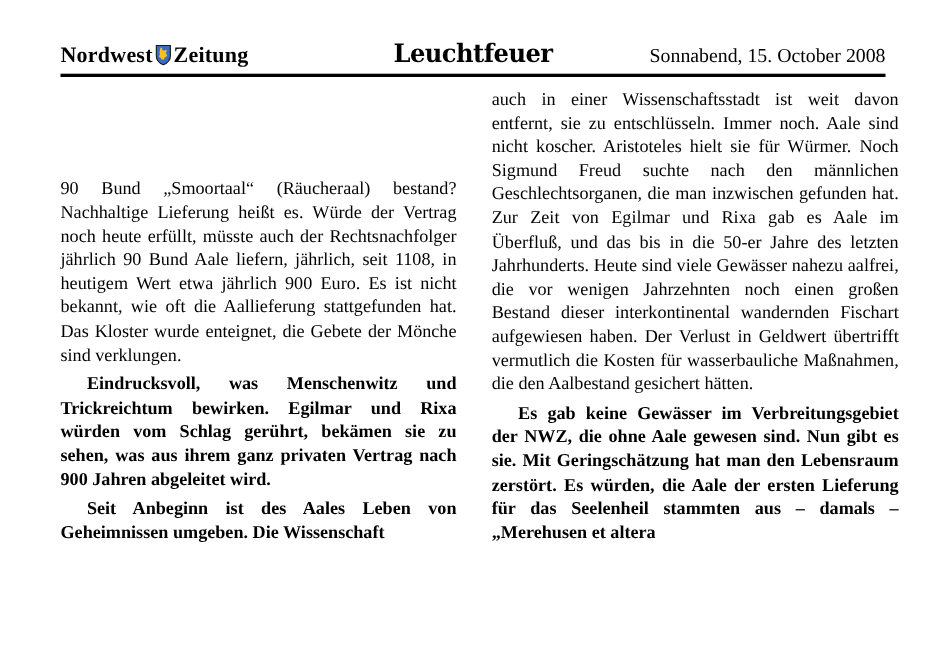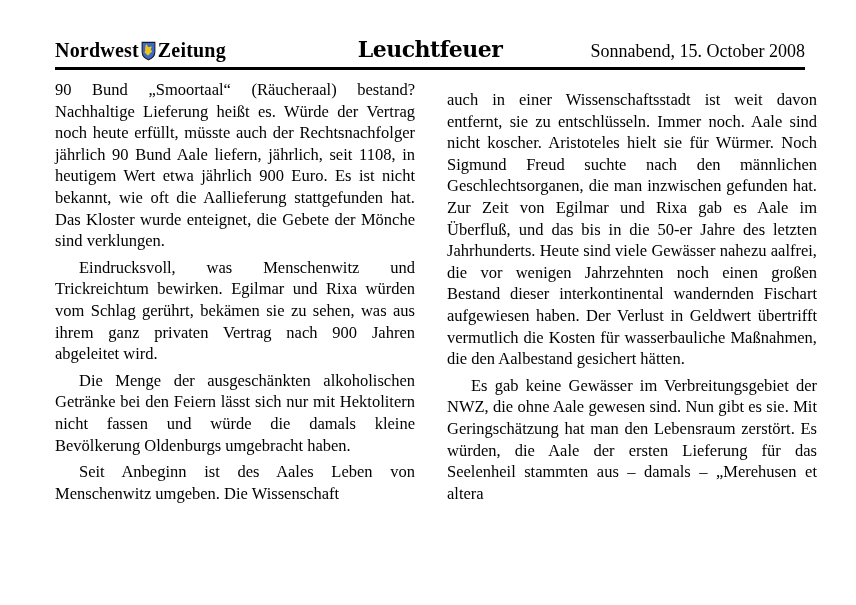--- a/index.html
+++ b/index.html
@@ -57,21 +57,21 @@
     display: flex;
     gap: 32px;
     padding: 9px 51px 0 55px;
     align-items: flex-end;
   }
   .col { text-align: justify; font-size: 16.5px; line-height: 21.6px; }
   .col-left  { width: 360px; flex: 0 0 360px; }
   .col-right { width: 370px; flex: 0 0 370px; }
   .para { margin: 0; }
   .para + .para { margin-top: 5px; }
-  .para.indent { text-indent: 24px; }
+  .para.indent { text-indent: 24px; font-weight: bold; }
   .page-number {
     position: absolute;
     right: 58px;
     top: 542px;
     font-size: 17px;
     font-weight: bold;
     font-style: italic;
   }
 </style>
 </head>
@@ -91,22 +91,21 @@
     <div class="masthead-center">Leuchtfeuer</div>
     <div class="masthead-right">Sonnabend, 15. October 2008</div>
   </header>
 
   <div class="rule"></div>
 
   <main class="columns">
     <div class="col col-left">
       <p class="para">90 Bund „Smoortaal“ (Räucheraal) bestand? Nachhaltige Lieferung heißt es. Würde der Vertrag noch heute erfüllt, müsste auch der Rechtsnachfolger jährlich 90 Bund Aale liefern, jährlich, seit 1108, in heutigem Wert etwa jährlich 900 Euro. Es ist nicht bekannt, wie oft die Aallieferung stattgefunden hat. Das Kloster wurde enteignet, die Gebete der Mönche sind verklungen.</p>
       <p class="para indent">Eindrucksvoll, was Menschenwitz und Trickreichtum bewirken. Egilmar und Rixa würden vom Schlag gerührt, bekämen sie zu sehen, was aus ihrem ganz privaten Vertrag nach 900 Jahren abgeleitet wird.</p>
-      <p class="para indent">Die Menge der ausgeschänkten alkoholischen Getränke bei den Feiern lässt sich nur mit Hektolitern nicht fassen und würde die damals kleine Bevölkerung Oldenburgs umgebracht haben.</p>
-      <p class="para indent">Seit Anbeginn ist des Aales Leben von Menschenwitz umgeben. Die Wissenschaft</p>
+      <p class="para indent">Seit Anbeginn ist des Aales Leben von Geheimnissen umgeben. Die Wissenschaft</p>
     </div>
     <div class="col col-right">
       <p class="para">auch in einer Wissenschaftsstadt ist weit davon entfernt, sie zu entschlüsseln. Immer noch. Aale sind nicht koscher. Aristoteles hielt sie für Würmer. Noch Sigmund Freud suchte nach den männlichen Geschlechtsorganen, die man inzwischen gefunden hat. Zur Zeit von Egilmar und Rixa gab es Aale im Überfluß, und das bis in die 50-er Jahre des letzten Jahrhunderts. Heute sind viele Gewässer nahezu aalfrei, die vor wenigen Jahrzehnten noch einen großen Bestand dieser interkontinental wandernden Fischart aufgewiesen haben. Der Verlust in Geldwert übertrifft vermutlich die Kosten für wasserbauliche Maßnahmen, die den Aalbestand gesichert hätten.</p>
       <p class="para indent">Es gab keine Gewässer im Verbreitungsgebiet der NWZ, die ohne Aale gewesen sind. Nun gibt es sie. Mit Geringschätzung hat man den Lebensraum zerstört. Es würden, die Aale der ersten Lieferung für das Seelenheil stammten aus – damals – „Merehusen et altera</p>
     </div>
   </main>
 
   <div class="page-number">5</div>
 
 </div>

